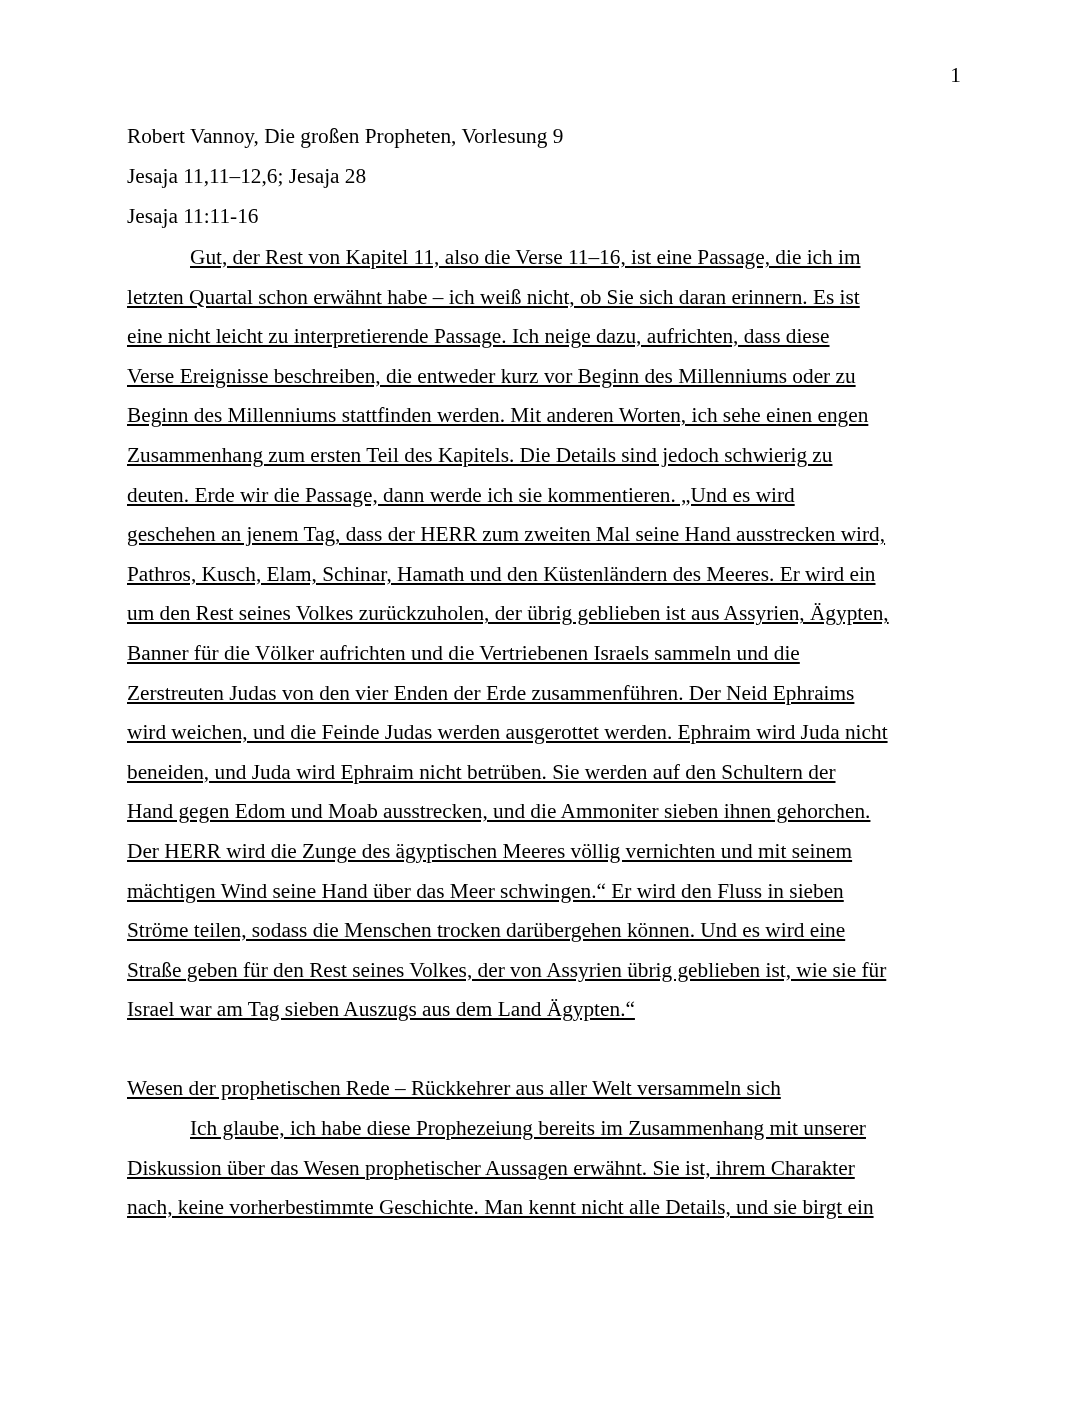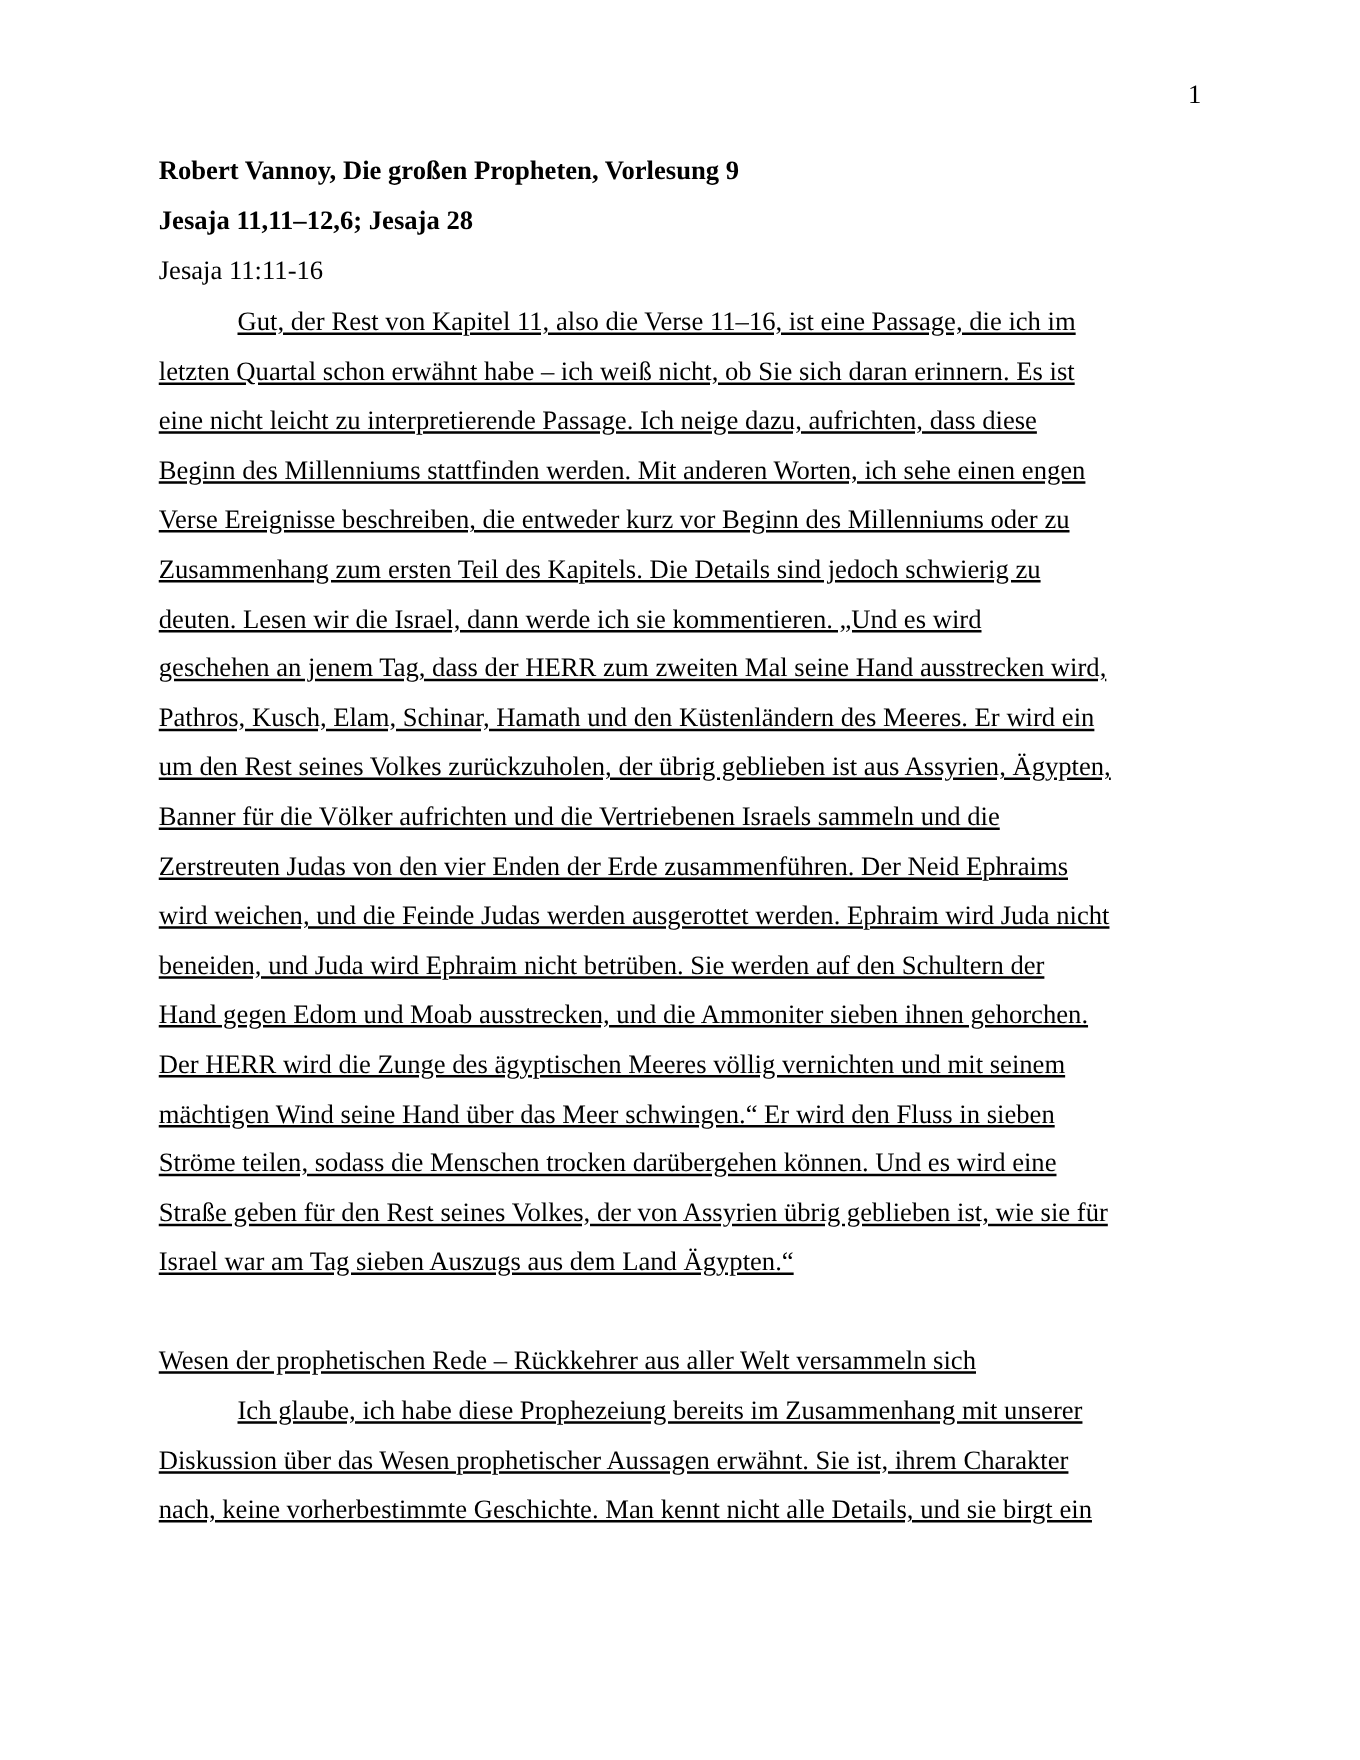--- a/index.html
+++ b/index.html
@@ -27,21 +27,21 @@
     position: absolute;
     left: 127px;
     top: 116px;
     width: 840px;
   }
   .hline {
     line-height: 40px;
     white-space: nowrap;
   }
   .bold {
-    font-weight: bold;
+    font-weight: normal;
   }
   #body-blocks {
     margin-top: 2px;
   }
   .bline {
     line-height: 39.6px;
     white-space: nowrap;
     text-decoration: underline;
   }
   .indent {
@@ -57,24 +57,24 @@
 <div class="page">
   <div class="page-number">1</div>
   <div class="content">
     <div class="hline bold">Robert Vannoy, Die großen Propheten, Vorlesung 9</div>
     <div class="hline bold">Jesaja 11,11–12,6; Jesaja 28</div>
     <div class="hline">Jesaja 11:11-16</div>
     <div id="body-blocks">
         <div class="bline indent">Gut, der Rest von Kapitel 11, also die Verse 11–16, ist eine Passage, die ich im</div>
         <div class="bline">letzten Quartal schon erwähnt habe – ich weiß nicht, ob Sie sich daran erinnern. Es ist</div>
         <div class="bline">eine nicht leicht zu interpretierende Passage. Ich neige dazu, aufrichten, dass diese</div>
+        <div class="bline">Verse Ereignisse beschreiben, die entweder kurz vor Beginn des Millenniums oder zu</div>
         <div class="bline">Beginn des Millenniums stattfinden werden. Mit anderen Worten, ich sehe einen engen</div>
-        <div class="bline">Verse Ereignisse beschreiben, die entweder kurz vor Beginn des Millenniums oder zu</div>
         <div class="bline">Zusammenhang zum ersten Teil des Kapitels. Die Details sind jedoch schwierig zu</div>
-        <div class="bline">deuten. Lesen wir die Israel, dann werde ich sie kommentieren. „Und es wird</div>
+        <div class="bline">deuten. Erde wir die Passage, dann werde ich sie kommentieren. „Und es wird</div>
         <div class="bline">geschehen an jenem Tag, dass der HERR zum zweiten Mal seine Hand ausstrecken wird,</div>
         <div class="bline">Pathros, Kusch, Elam, Schinar, Hamath und den Küstenländern des Meeres. Er wird ein</div>
         <div class="bline">um den Rest seines Volkes zurückzuholen, der übrig geblieben ist aus Assyrien, Ägypten,</div>
         <div class="bline">Banner für die Völker aufrichten und die Vertriebenen Israels sammeln und die</div>
         <div class="bline">Zerstreuten Judas von den vier Enden der Erde zusammenführen. Der Neid Ephraims</div>
         <div class="bline">wird weichen, und die Feinde Judas werden ausgerottet werden. Ephraim wird Juda nicht</div>
         <div class="bline">beneiden, und Juda wird Ephraim nicht betrüben. Sie werden auf den Schultern der</div>
         <div class="bline">Hand gegen Edom und Moab ausstrecken, und die Ammoniter sieben ihnen gehorchen.</div>
         <div class="bline">Der HERR wird die Zunge des ägyptischen Meeres völlig vernichten und mit seinem</div>
         <div class="bline">mächtigen Wind seine Hand über das Meer schwingen.“ Er wird den Fluss in sieben</div>

